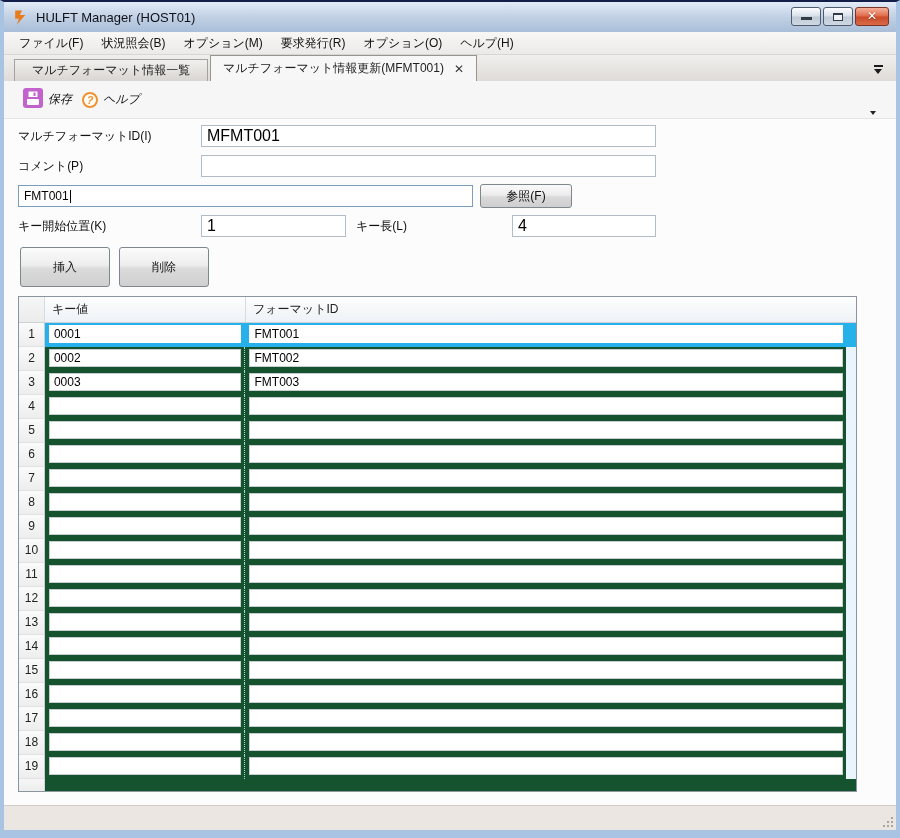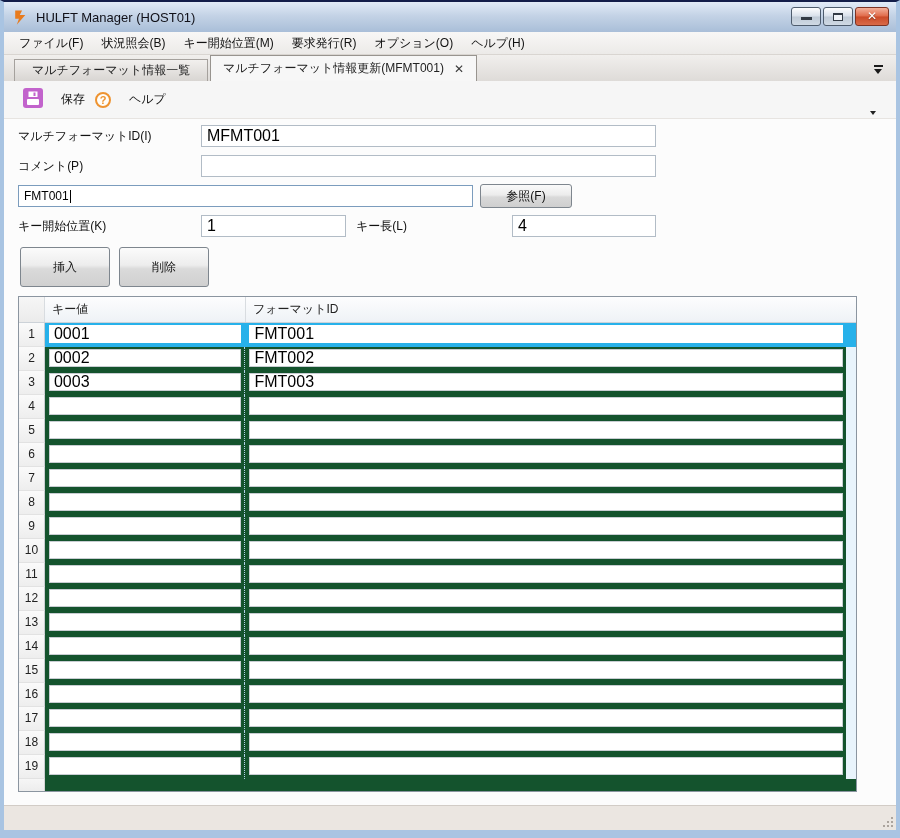--- a/index.html
+++ b/index.html
@@ -41,21 +41,21 @@
     display:flex; align-items:center; padding:0 12px; gap:10px; margin-left:2px; }
   .tab-close { font-size:12px; font-weight:bold; color:#3a3a3a; line-height:1; cursor:default; }
   .tab-overflow { position:absolute; right:13px; bottom:7px; width:9px; height:9px; }
   .tab-overflow .bar { width:9px; height:2px; background:#1a1a1a; margin-bottom:2px; }
   .tab-overflow .tri { width:0; height:0; border-left:4.5px solid transparent; border-right:4.5px solid transparent;
     border-top:5px solid #1a1a1a; }
 
   
   .toolbar { height:37px; flex:0 0 37px; background:#f6f6f6; display:flex; align-items:center;
     padding-left:14px; position:relative; border-bottom:1px solid #e7e4e1; }
-  .tool-btn { display:flex; align-items:center; gap:18px; font-size:12px; color:#111; padding:2px 5px; cursor:default; }
+  .tool-btn { display:flex; align-items:center; gap:5px; font-size:12px; color:#111; padding:2px 5px; cursor:default;font-style:italic; }
   .help-icon { width:16px; height:16px; box-sizing:border-box; border:2px solid #ee9330; border-radius:50%;
     background:#fffdf8; color:#ee9330; font-size:11px; font-weight:bold; text-align:center; line-height:12px; }
   .toolbar-overflow { position:absolute; right:20px; bottom:3px; width:0; height:0;
     border-left:3.5px solid transparent; border-right:3.5px solid transparent; border-top:4px solid #222; }
 
   
   .client { flex:1 1 auto; background:#fcfcfc; display:flex; flex-direction:column; overflow:hidden; }
   .form-row { display:flex; align-items:center; margin:8px 0 0 14px; height:22px; flex:0 0 22px; }
   .form-row.first { margin-top:6px; }
   .form-label { width:183px; font-size:12px; color:#111; }
@@ -81,21 +81,21 @@
   .gh-key { width:200px; box-sizing:border-box; padding-left:7px; line-height:24px; font-size:12px; color:#222; }
   .gh-fmt { flex:1; box-sizing:border-box; padding-left:7px; line-height:24px; font-size:12px; color:#222; border-left:1px solid #d8dce0; }
   .grid-row { display:flex; height:24px; }
   .cell-num { width:26px; box-sizing:border-box; background:linear-gradient(#fafafa,#eee);
     border-right:1px solid #c9cdd1; border-bottom:1px solid #e2e2e2; font-size:12px; color:#222; text-align:center; line-height:23px; }
   .cell { box-sizing:border-box; }
   .cell.key { width:200px; padding:2px 3px 2px 4px; }
   .cell.fmt { width:603px; border-left:1px dotted #b5d2ea; padding:2px 3px 2px 4px; }
   .cell.filler { width:10px; background:#e9f4fc; }
   .cell-input { box-sizing:border-box; display:block; width:100%; height:18px; border:1px solid #c8cdd2;
-    background:#fff; color:#000; font-size:16px; padding:0 4px; font-family:inherit; }
+    background:#fff; color:#000; font-size:12px; padding:0 4px; font-family:inherit; }
   .grid-row.selected .cell.key, .grid-row.selected .cell.fmt, .grid-row.selected .cell.filler { background:#27b1ea; }
   .grid-row.selected .cell.fmt { border-left-color:transparent; }
   .grid-row.selected .cell-input { border-color:#fff; }
   .grid-footer { height:12px; display:flex; }
   .gf-num { width:26px; box-sizing:border-box; background:linear-gradient(#f6f6f6,#ededed); border-right:1px solid #d4d4d4; }
 
   
   .statusbar { margin-top:auto; height:24px; flex:0 0 24px; background:#ebe6e1; border-top:1px solid #d2ccc6; position:relative; }
   .grip { position:absolute; right:3px; bottom:3px; width:12px; height:12px; }
   .grip::before { content:""; position:absolute; right:0; bottom:0; width:2px; height:2px; background:#aba49d;
@@ -122,21 +122,21 @@
         </div>
       <div class="win-btn close">
           <span class="glyph-close">✕</span>
         </div>
     </div>
   </div>
 
   <div class="menubar">
       <div class="menu-item">ファイル(F)</div>
       <div class="menu-item">状況照会(B)</div>
-      <div class="menu-item">キー開始位置(M)</div>
+      <div class="menu-item">オプション(M)</div>
       <div class="menu-item">要求発行(R)</div>
       <div class="menu-item">オプション(O)</div>
       <div class="menu-item">ヘルプ(H)</div>
     </div>
 
   <div class="tabstrip">
     <div class="tab inactive">マルチフォーマット情報一覧</div>
     <div class="tab active">
       <span>マルチフォーマット情報更新(MFMT001)</span>
       <span class="tab-close">✕</span>

